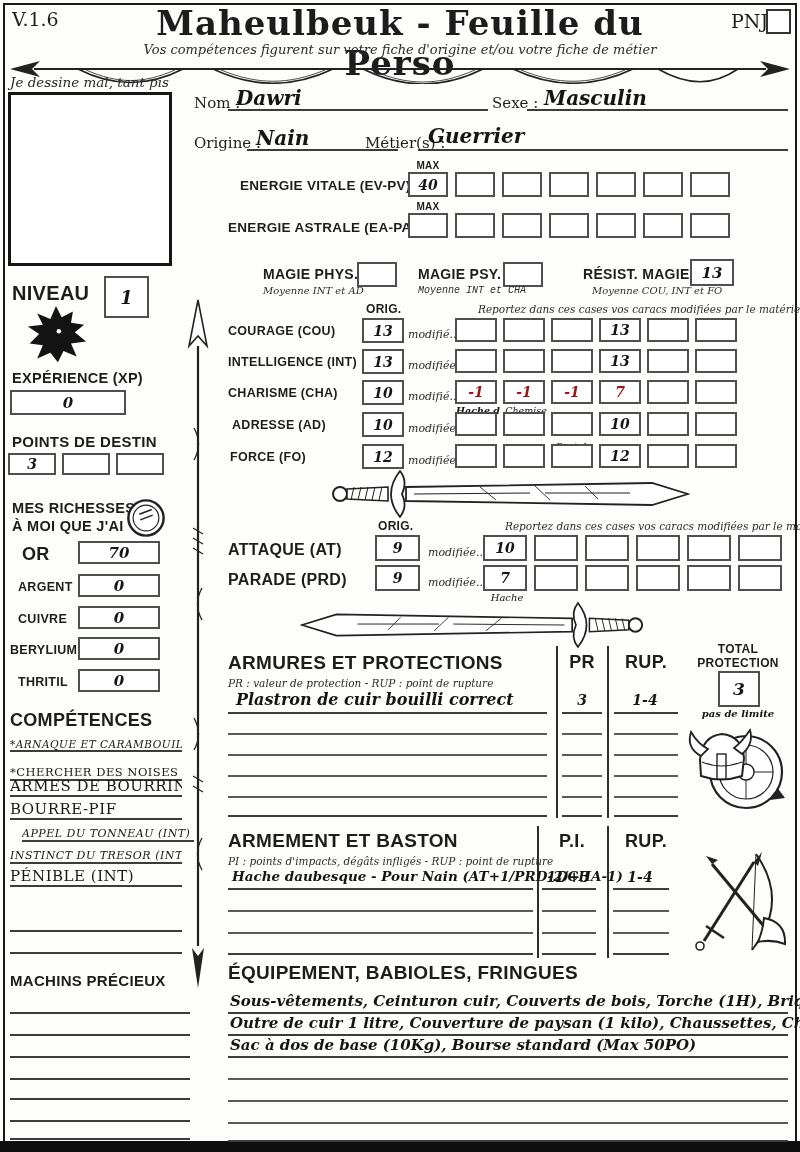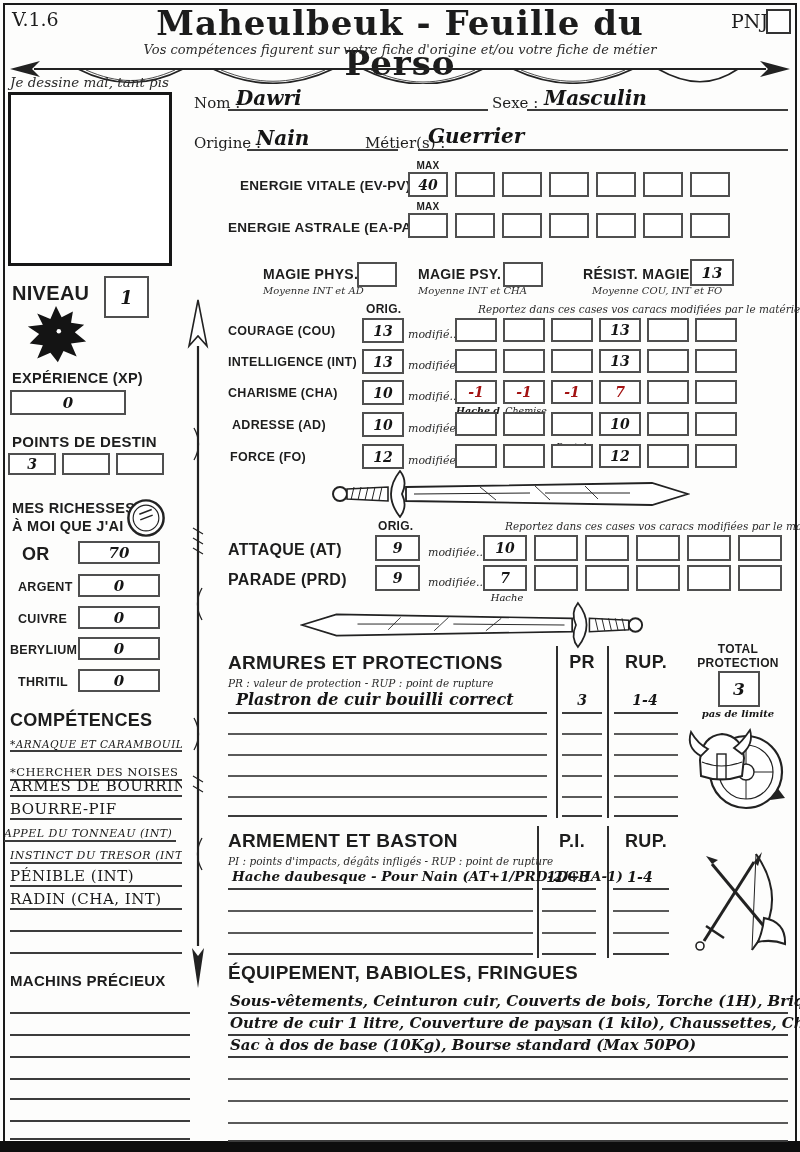--- a/index.html
+++ b/index.html
@@ -85,24 +85,23 @@
   <div class="abs head" style="left:10px;top:643px;font-size:12.5px;">BERYLIUM</div>
   <div class="abs box hand" style="left:78px;top:637px;width:82px;height:23px;font-size:15px;">0</div>
   <div class="abs head" style="left:18px;top:675px;font-size:12.5px;">THRITIL</div>
   <div class="abs box hand" style="left:78px;top:669px;width:82px;height:23px;font-size:15px;">0</div>
 
   <div class="abs head" style="left:10px;top:710px;font-size:18px;">COMPÉTENCES</div>
   <div class="abs skill" style="left:10px;top:728px;width:172px;height:22px;font-size:10.5px;font-style:italic;">*ARNAQUE ET CARAMBOUILLE</div>
   <div class="abs skill" style="left:10px;top:757px;width:172px;height:22px;font-size:11.5px;">*CHERCHER DES NOISES</div>
   <div class="abs skill" style="left:10px;top:773px;width:172px;height:22px;font-size:15px;">ARMES DE BOURRIN</div>
   <div class="abs skill" style="left:10px;top:796px;width:172px;height:22px;font-size:15px;">BOURRE-PIF</div>
-  <div class="abs skill" style="left:4px;top:818px;width:172px;height:22px;font-size:11px;font-style:italic;">APPEL DU TONNEAU (INT)</div>
+  <div class="abs skill" style="left:22px;top:818px;width:172px;height:22px;font-size:11px;font-style:italic;">APPEL DU TONNEAU (INT)</div>
   <div class="abs skill" style="left:10px;top:840px;width:172px;height:22px;font-size:11px;font-style:italic;">INSTINCT DU TRESOR (INT)</div>
   <div class="abs skill" style="left:10px;top:863px;width:172px;height:22px;font-size:15px;">PÉNIBLE (INT)</div>
-  <div class="abs skill" style="left:10px;top:886px;width:172px;height:22px;font-size:15px;">RADIN (CHA, INT)</div>
   <div class="abs skill" style="left:10px;top:908px;width:172px;height:22px;font-size:13px;"></div>
   <div class="abs skill" style="left:10px;top:930px;width:172px;height:22px;font-size:13px;"></div>
 
   <div class="abs head" style="left:10px;top:972px;font-size:15px;">MACHINS PRÉCIEUX</div>
   <div class="abs ul" style="left:10px;top:1012px;width:180px;"></div>
   <div class="abs ul" style="left:10px;top:1034px;width:180px;"></div>
   <div class="abs ul" style="left:10px;top:1056px;width:180px;"></div>
   <div class="abs ul" style="left:10px;top:1078px;width:180px;"></div>
   <div class="abs ul" style="left:10px;top:1098px;width:180px;"></div>
   <div class="abs ul" style="left:10px;top:1120px;width:180px;"></div>
@@ -152,21 +151,21 @@
     <div class="box hand" style="width:40px;height:25px;"></div>
     <div class="box hand" style="width:40px;height:25px;"></div>
     <div class="box hand" style="width:40px;height:25px;"></div>
   </div>
 
   <div class="abs head" style="left:263px;top:266px;font-size:14px;">MAGIE PHYS.</div>
   <div class="abs box hand" style="left:357px;top:262px;width:40px;height:25px;font-size:14px;"></div>
   <div class="abs note" style="left:263px;top:285px;font-size:10px;">Moyenne INT et AD</div>
   <div class="abs head" style="left:418px;top:266px;font-size:14px;">MAGIE PSY.</div>
   <div class="abs box hand" style="left:503px;top:262px;width:40px;height:25px;font-size:14px;"></div>
-  <div class="abs note" style="left:418px;top:285px;font-size:10px;">Moyenne INT et CHA</div>
+  <div class="abs note" style="left:418px;top:285px;font-size:10px;font-family:Liberation Mono, monospace;">Moyenne INT et CHA</div>
   <div class="abs head" style="left:583px;top:266px;font-size:14px;">RÉSIST. MAGIE</div>
   <div class="abs box hand" style="left:690px;top:259px;width:44px;height:27px;font-size:15px;">13</div>
   <div class="abs note" style="left:592px;top:285px;font-size:10px;">Moyenne COU, INT et FO</div>
 
   <div class="abs head" style="left:366px;top:302px;font-size:12px;">ORIG.</div>
   <div class="abs note" style="left:478px;top:303px;font-size:10.5px;">Reportez dans ces cases vos caracs modifiées par le matériel</div>
 
   <div class="abs head" style="left:228px;top:324px;font-size:12.5px;">COURAGE (COU)</div>
   <div class="abs box hand" style="left:362px;top:318px;width:42px;height:25px;font-size:14px;">13</div>
   <div class="abs note" style="left:408px;top:328px;font-size:11px;">modifié...</div>

